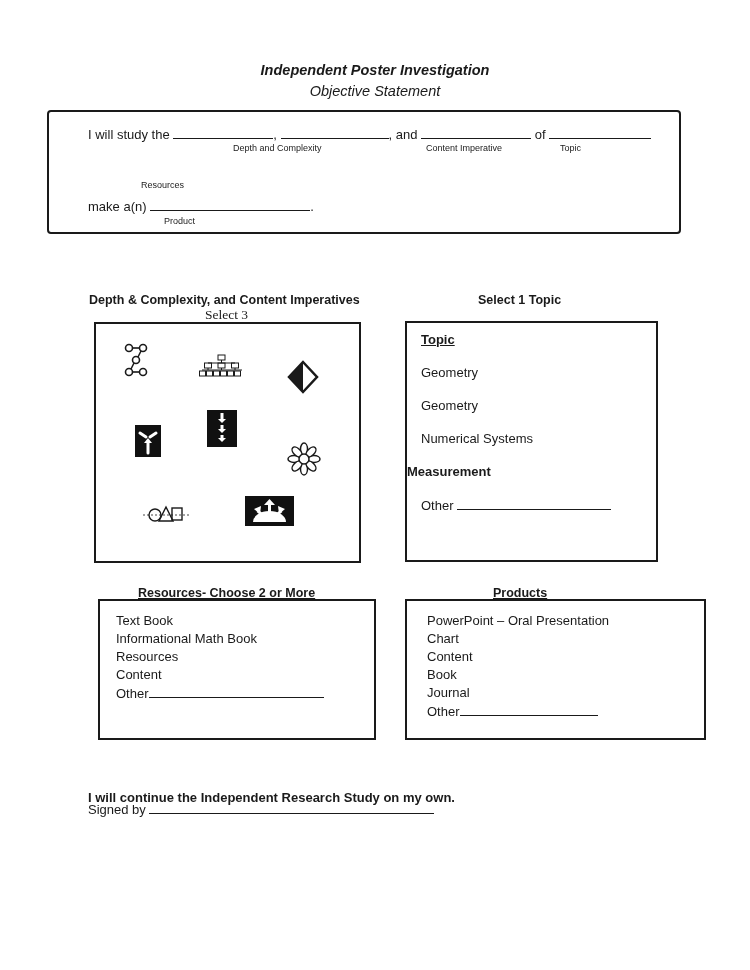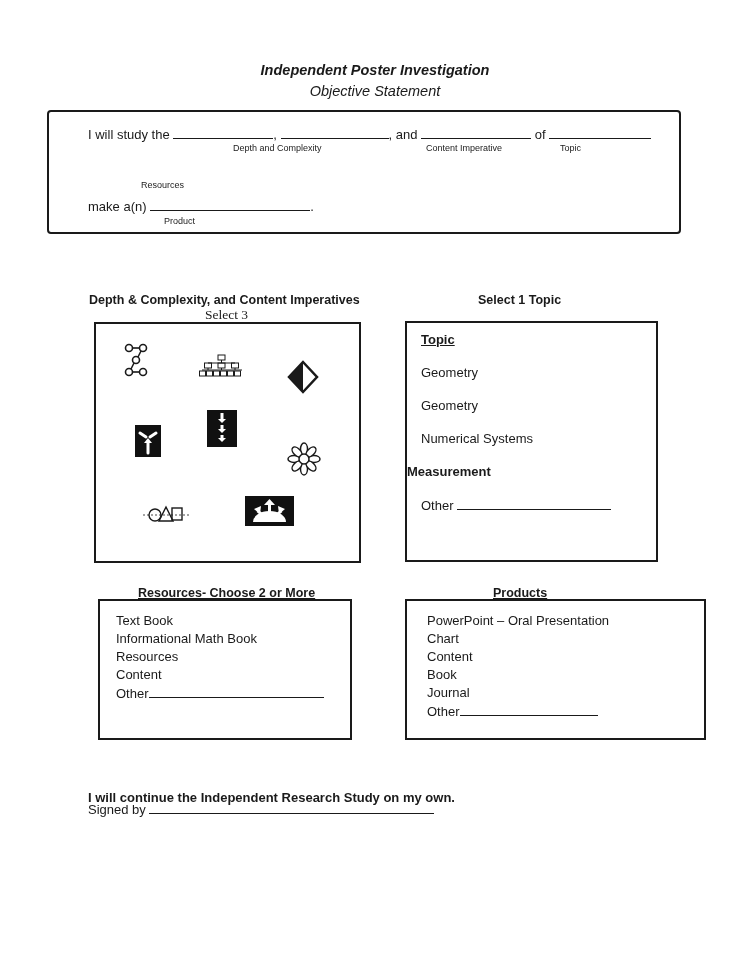--- a/index.html
+++ b/index.html
@@ -232,21 +232,21 @@
   <div class="list-text" style="left:14px; top:108px;">Numerical Systems</div>
   <div class="list-text" style="left:0; top:141px;font-weight:bold;">Measurement</div>
   <div class="list-text" style="left:14px; top:174px;">
     <span>Other</span>
     <span class="blank" style="width:154px;"></span>
   </div>
 </div>
 
 <div class="abs heading" style="left:138px; top:586px; text-decoration: underline;">Resources- Choose 2 or More</div>
 
-<div class="abs box" style="left:98px; top:599px; width:254px; height:141px;">
+<div class="abs box" style="left:98px; top:599px; width:278px; height:141px;">
   <div class="list-text" style="left:16px; top:12px;">Text Book</div>
   <div class="list-text" style="left:16px; top:30px;">Informational Math Book</div>
   <div class="list-text" style="left:16px; top:48px;">Resources</div>
   <div class="list-text" style="left:16px; top:66px;">Content</div>
   <div class="list-text" style="left:16px; top:84px;">
     <span>Other</span><span class="blank" style="width:175px;"></span>
   </div>
 </div>
 
 <div class="abs heading" style="left:485px; top:586px; text-decoration: underline; margin-left: 8px;">Products</div>

